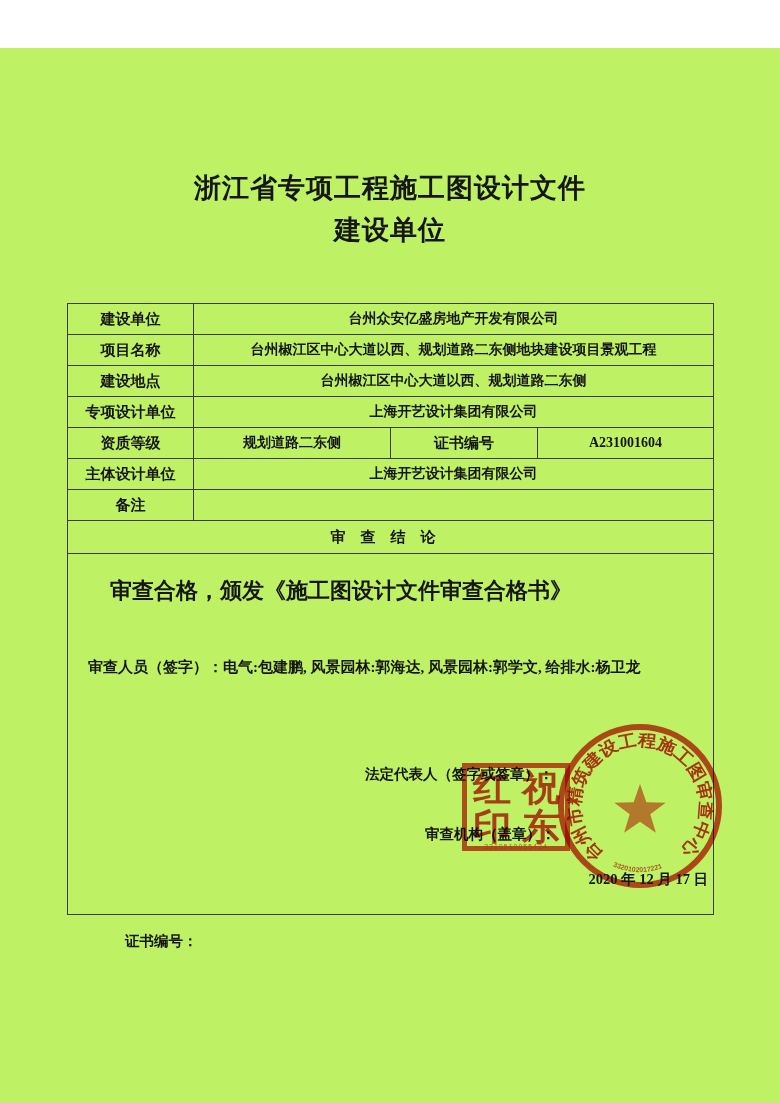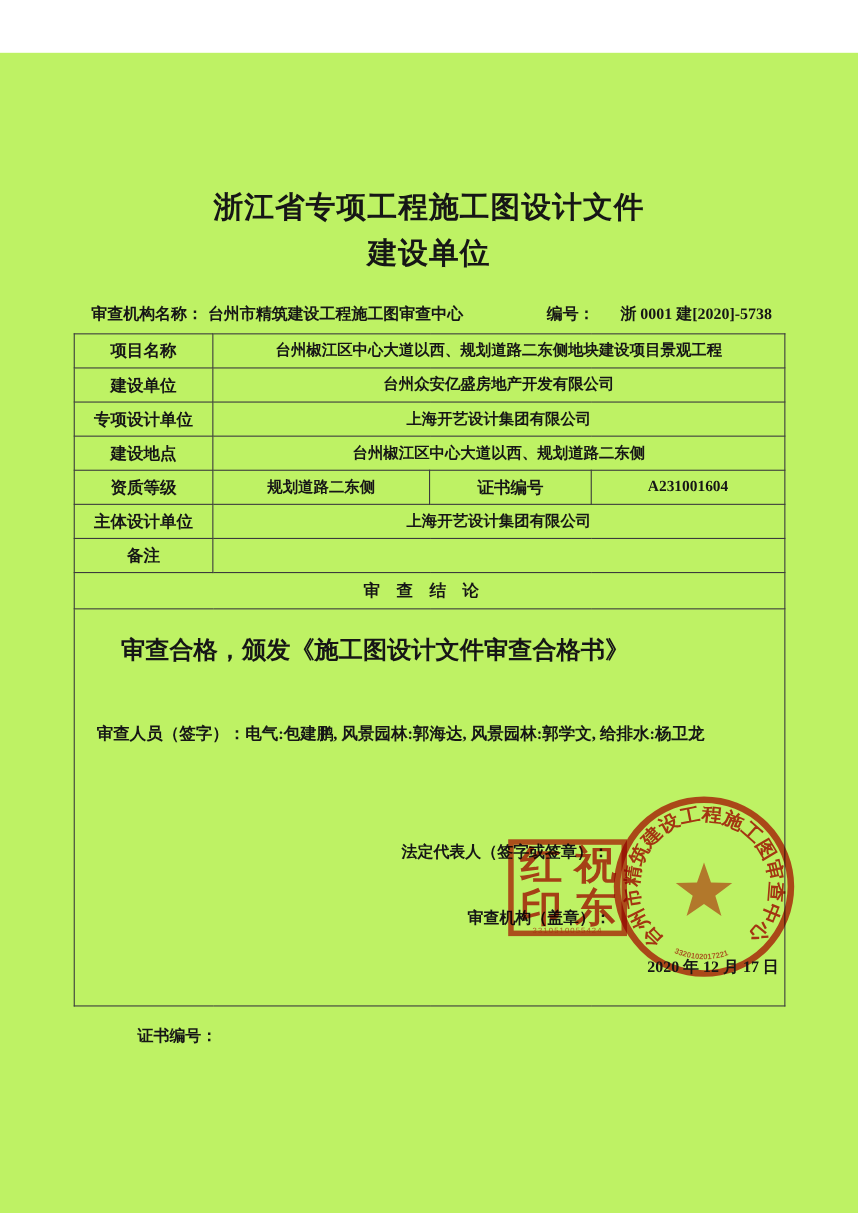--- a/index.html
+++ b/index.html
@@ -65,50 +65,44 @@
   .record{position:absolute;left:125px;top:884px;font-size:14.5px;font-weight:700;}
 </style>
 </head>
 <body>
 
 <div class="page">
 
   <div class="title1">浙江省专项工程施工图设计文件</div>
   <div class="title2">建设单位</div>
 
-  <div class="head-row">
-    <span class="org-label">审查机构名称：</span>
-    <span class="org-value">台州市精筑建设工程施工图审查中心</span>
-    <span class="no-label">编号：</span>
-    <span class="no-value">浙 0001 建[2020]-5738</span>
-  </div>
 
   <table class="cert">
     <colgroup>
         <col style="width:126px">
         <col style="width:197px">
         <col style="width:147px">
         <col style="width:176px">
       </colgroup>
     <tbody>
         <tr class="r">
+      <td class="lbl">建设单位</td>
+      <td colspan="3">台州众安亿盛房地产开发有限公司</td>
+    </tr>
+    <tr class="r">
       <td class="lbl">项目名称</td>
       <td colspan="3">台州椒江区中心大道以西、规划道路二东侧地块建设项目景观工程</td>
     </tr>
     <tr class="r">
-      <td class="lbl">建设单位</td>
-      <td colspan="3">台州众安亿盛房地产开发有限公司</td>
+      <td class="lbl">建设地点</td>
+      <td colspan="3">台州椒江区中心大道以西、规划道路二东侧</td>
     </tr>
     <tr class="r">
       <td class="lbl">专项设计单位</td>
       <td colspan="3">上海开艺设计集团有限公司</td>
-    </tr>
-    <tr class="r">
-      <td class="lbl">建设地点</td>
-      <td colspan="3">台州椒江区中心大道以西、规划道路二东侧</td>
     </tr>
     <tr class="r">
       <td class="lbl">资质等级</td>
       <td>规划道路二东侧</td>
       <td class="lbl">证书编号</td>
       <td>A231001604</td>
     </tr>
     <tr class="r">
       <td class="lbl">主体设计单位</td>
       <td colspan="3">上海开艺设计集团有限公司</td>

